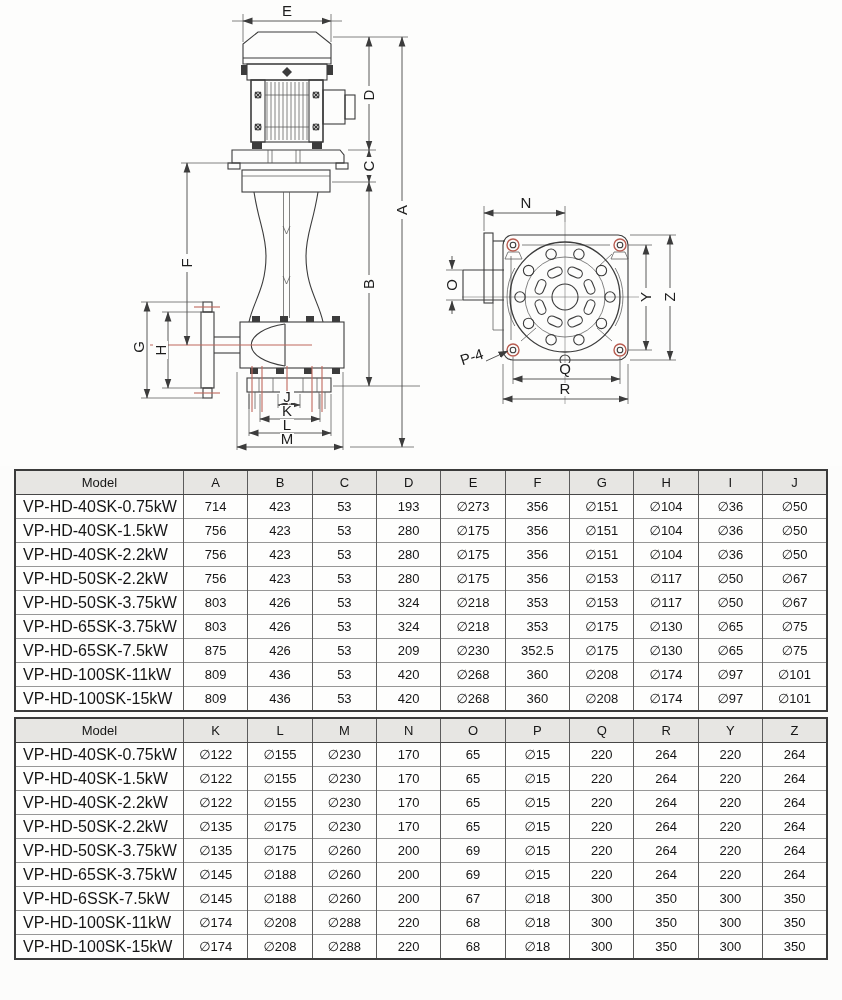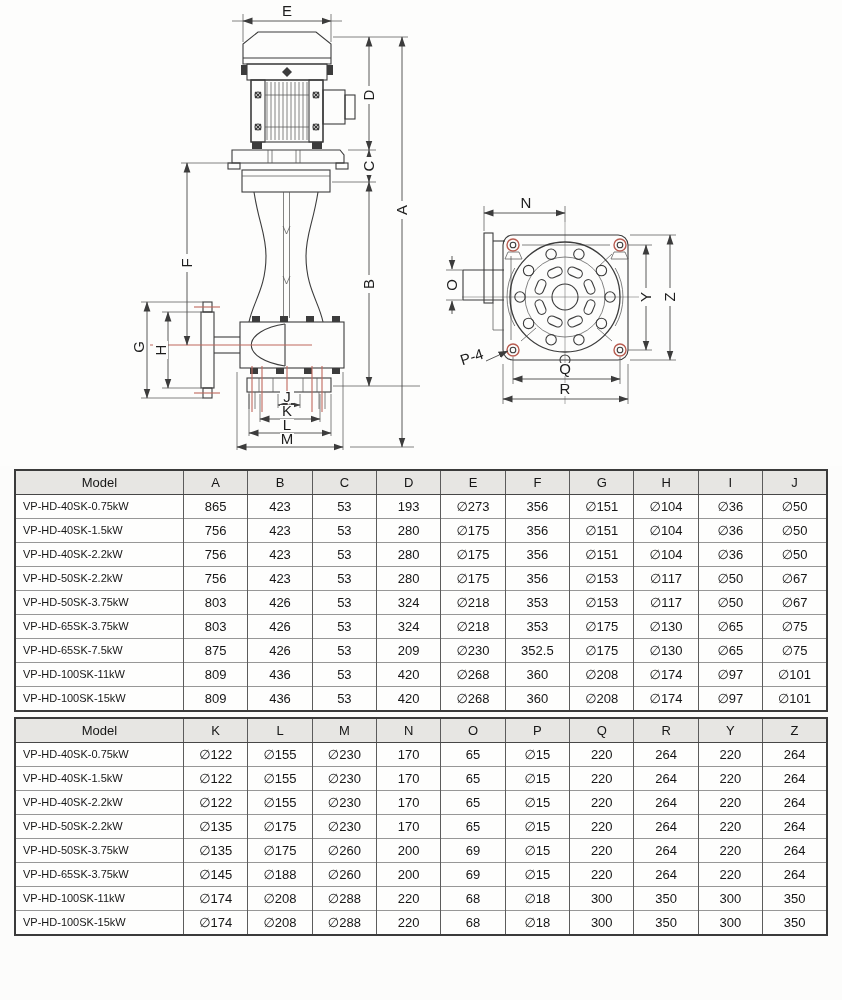--- a/index.html
+++ b/index.html
@@ -45,21 +45,21 @@
     padding:0 2px;
     font-size:13px;
     line-height:1;
     text-align:center;
     white-space:nowrap;
     overflow:hidden;
     color:#161616;
   }
   table.spec th:first-child, table.spec td:first-child{border-left:none;width:163px;}
   table.spec tr th:first-child{width:163px;}
-  table.spec td.model{ text-align:left;padding-left:7px;font-size:11px;}
+  table.spec td.model{ text-align:left;padding-left:7px;font-size:16px;}
 </style>
 </head>
 <body>
 
 <div class="sheet">
 
   <div class="drawing-area">
     <svg width="842" height="466" viewBox="0 0 842 466">
       <defs>
         <marker id="arr" markerWidth="11" markerHeight="8" refX="9.5" refY="4" orient="auto-start-reverse" markerUnits="userSpaceOnUse">
@@ -374,21 +374,21 @@
             <th>F</th>
             <th>G</th>
             <th>H</th>
             <th>I</th>
             <th>J</th>
           </tr>
         </thead>
         <tbody>
           <tr>
             <td class="model">VP-HD-40SK-0.75kW</td>
-            <td>865</td>
+            <td>714</td>
             <td>423</td>
             <td>53</td>
             <td>193</td>
             <td>∅273</td>
             <td>356</td>
             <td>∅151</td>
             <td>∅104</td>
             <td>∅36</td>
             <td>∅50</td>
           </tr>
@@ -587,20 +587,33 @@
             <td>∅260</td>
             <td>200</td>
             <td>69</td>
             <td>∅15</td>
             <td>220</td>
             <td>264</td>
             <td>220</td>
             <td>264</td>
           </tr>
           <tr>
+            <td class="model">VP-HD-6SSK-7.5kW</td>
+            <td>∅145</td>
+            <td>∅188</td>
+            <td>∅260</td>
+            <td>200</td>
+            <td>67</td>
+            <td>∅18</td>
+            <td>300</td>
+            <td>350</td>
+            <td>300</td>
+            <td>350</td>
+          </tr>
+          <tr>
             <td class="model">VP-HD-100SK-11kW</td>
             <td>∅174</td>
             <td>∅208</td>
             <td>∅288</td>
             <td>220</td>
             <td>68</td>
             <td>∅18</td>
             <td>300</td>
             <td>350</td>
             <td>300</td>

